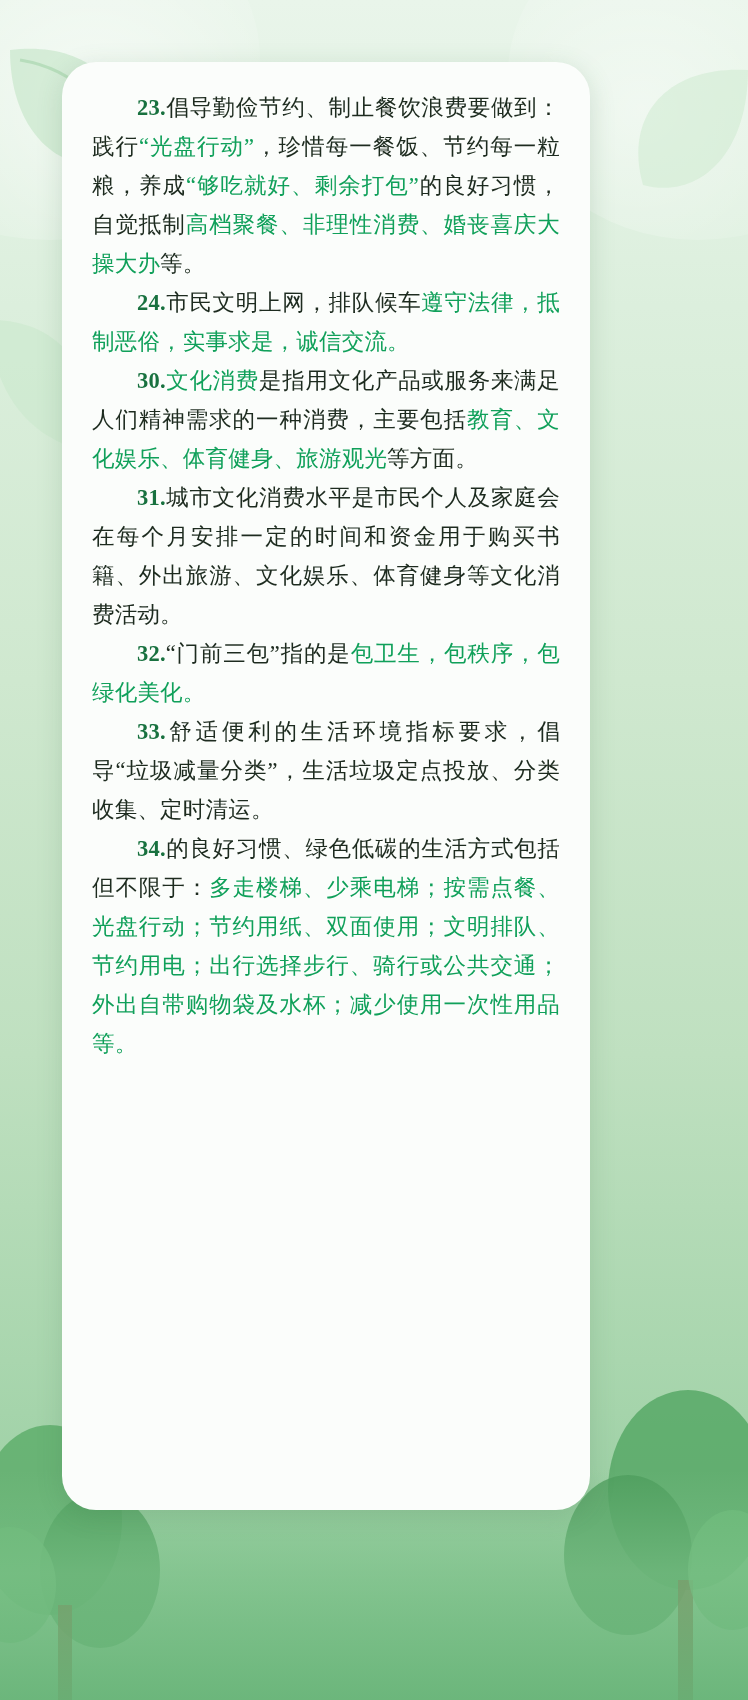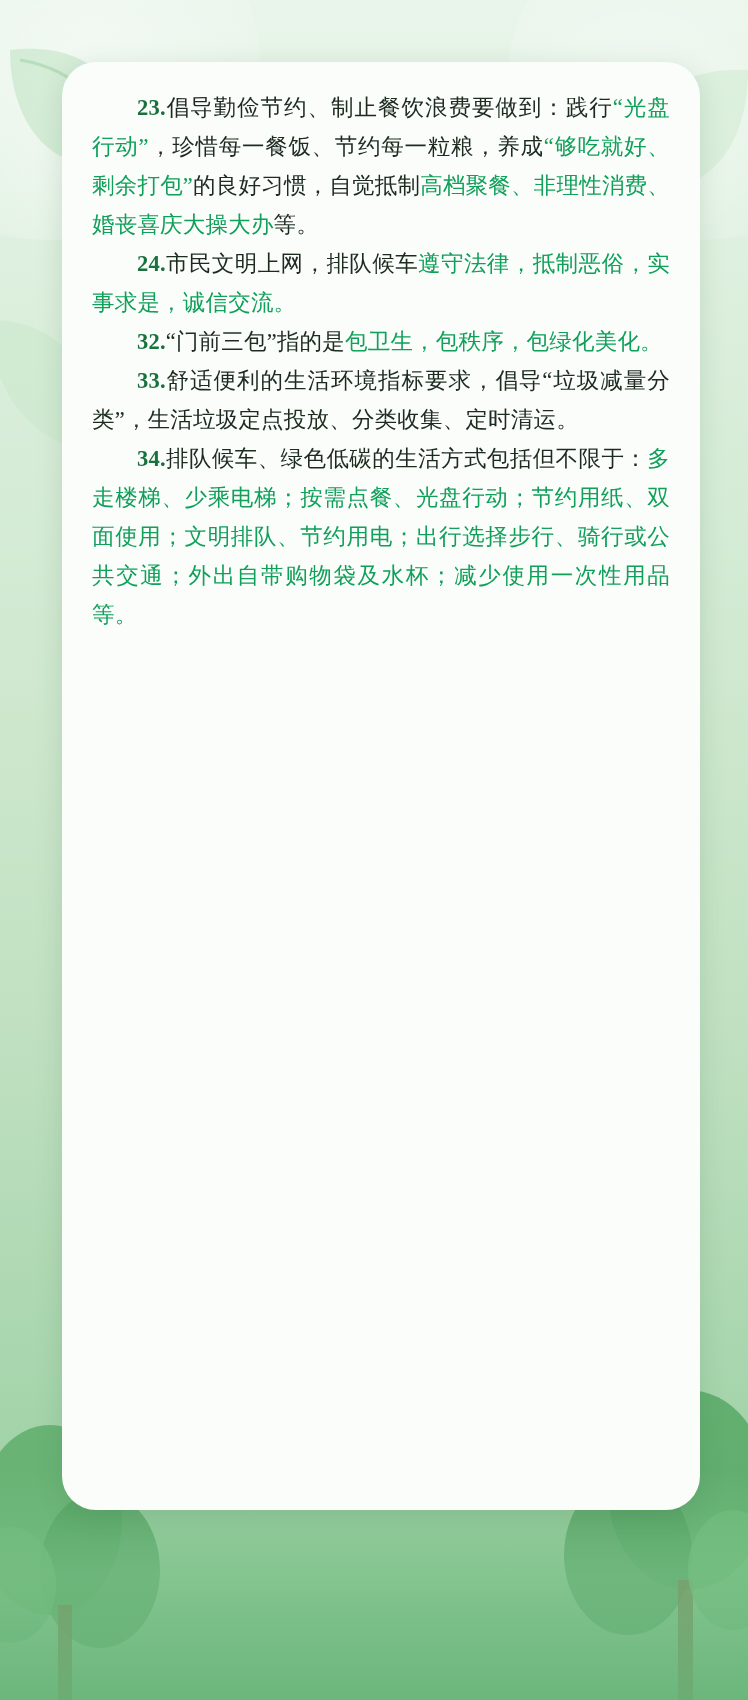--- a/index.html
+++ b/index.html
@@ -51,21 +51,21 @@
     left: 0; right: 0; bottom: 0;
     height: 230px;
     background: linear-gradient(180deg, rgba(140,200,150,0) 0%, rgba(122,192,135,0.65) 45%, rgba(104,180,120,0.9) 100%);
   }
 
   
   .card {
     position: absolute;
     top: 62px;
     left: 62px;
-    width: 638px;
+    width: 528px;
     height: 1448px;
     background: #fbfdfb;
     border-radius: 34px;
     box-shadow: 0 6px 26px rgba(60,110,70,0.18);
     box-sizing: border-box;
     padding: 26px 30px 30px 30px;
     overflow: hidden;
   }
   .doc {
     font-family: "Liberation Serif", "DejaVu Serif", serif;
@@ -120,19 +120,21 @@
     <rect x="150" y="240" width="15" height="120" fill="#7a5c3a" opacity="0.8"></rect>
     <ellipse cx="205" cy="230" rx="45" ry="60" fill="#6dbb79" opacity="0.75"></ellipse>
   </svg>
 
   <div class="ground"></div>
 
   <div class="card">
     <div class="doc" id="doc-body">
         <p class="para"><span class="num">23.</span><span class="">倡导勤俭节约、制止餐饮浪费要做到：践行</span><span class="hl">“光盘行动”</span><span class="">，珍惜每一餐饭、节约每一粒粮，养成</span><span class="hl">“够吃就好、剩余打包”</span><span class="">的良好习惯，自觉抵制</span><span class="hl">高档聚餐、非理性消费、婚丧喜庆大操大办</span><span class="">等。</span></p>
         <p class="para"><span class="num">24.</span><span class="">市民文明上网，排队候车</span><span class="hl">遵守法律，抵制恶俗，实事求是，诚信交流。</span></p>
+        <p class="para"><span class="num">30.</span><span class="hl">文化消费</span><span class="">是指用文化产品或服务来满足人们精神需求的一种消费，主要包括</span><span class="hl">教育、文化娱乐、体育健身、旅游观光</span><span class="">等方面。</span></p>
+        <p class="para"><span class="num">31.</span><span class="">城市文化消费水平是市民个人及家庭会在每个月安排一定的时间和资金用于购买书籍、外出旅游、文化娱乐、体育健身等文化消费活动。</span></p>
         <p class="para"><span class="num">32.</span><span class="">“门前三包”指的是</span><span class="hl">包卫生，包秩序，包绿化美化。</span></p>
         <p class="para"><span class="num">33.</span><span class="">舒适便利的生活环境指标要求，倡导“垃圾减量分类”，生活垃圾定点投放、分类收集、定时清运。</span></p>
-        <p class="para"><span class="num">34.</span><span class="">排队候车、绿色低碳的生活方式包括但不限于：</span><span class="hl">多走楼梯、少乘电梯；按需点餐、光盘行动；节约用纸、双面使用；文明排队、节约用电；出行选择步行、骑行或公共交通；外出自带购物袋及水杯；减少使用一次性用品等。</span></p>
+        <p class="para"><span class="num">34.</span><span class="">的良好习惯、绿色低碳的生活方式包括但不限于：</span><span class="hl">多走楼梯、少乘电梯；按需点餐、光盘行动；节约用纸、双面使用；文明排队、节约用电；出行选择步行、骑行或公共交通；外出自带购物袋及水杯；减少使用一次性用品等。</span></p>
       </div>
   </div>
 
 </div>
 
 </body></html>

